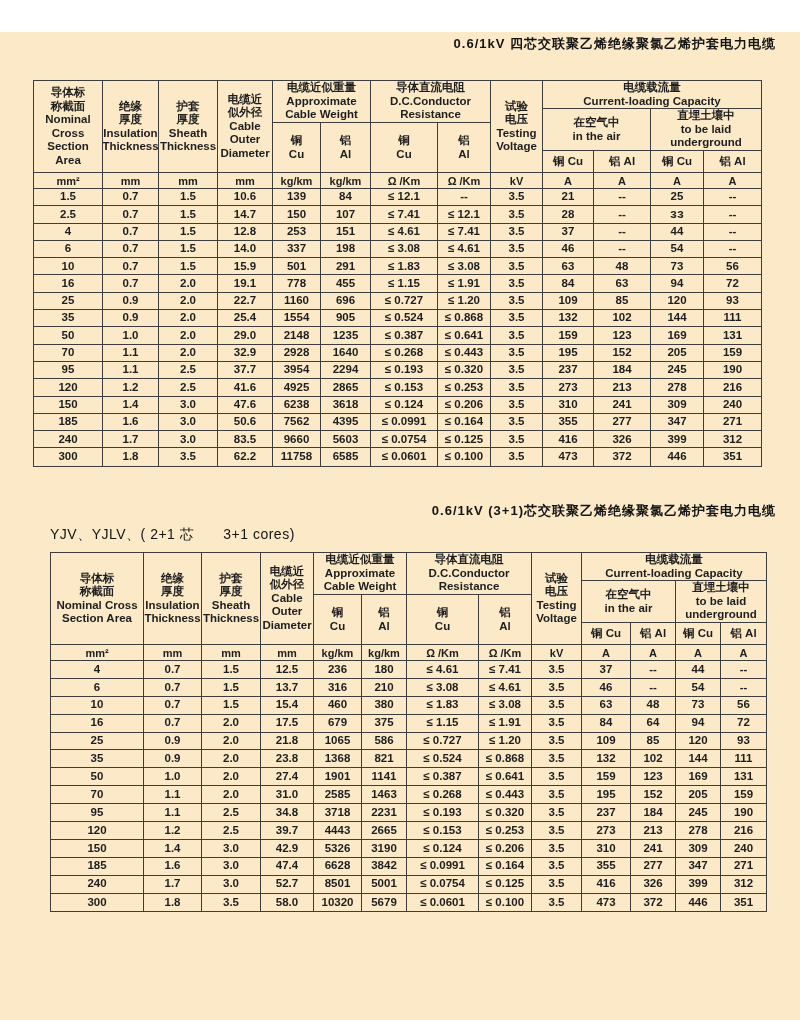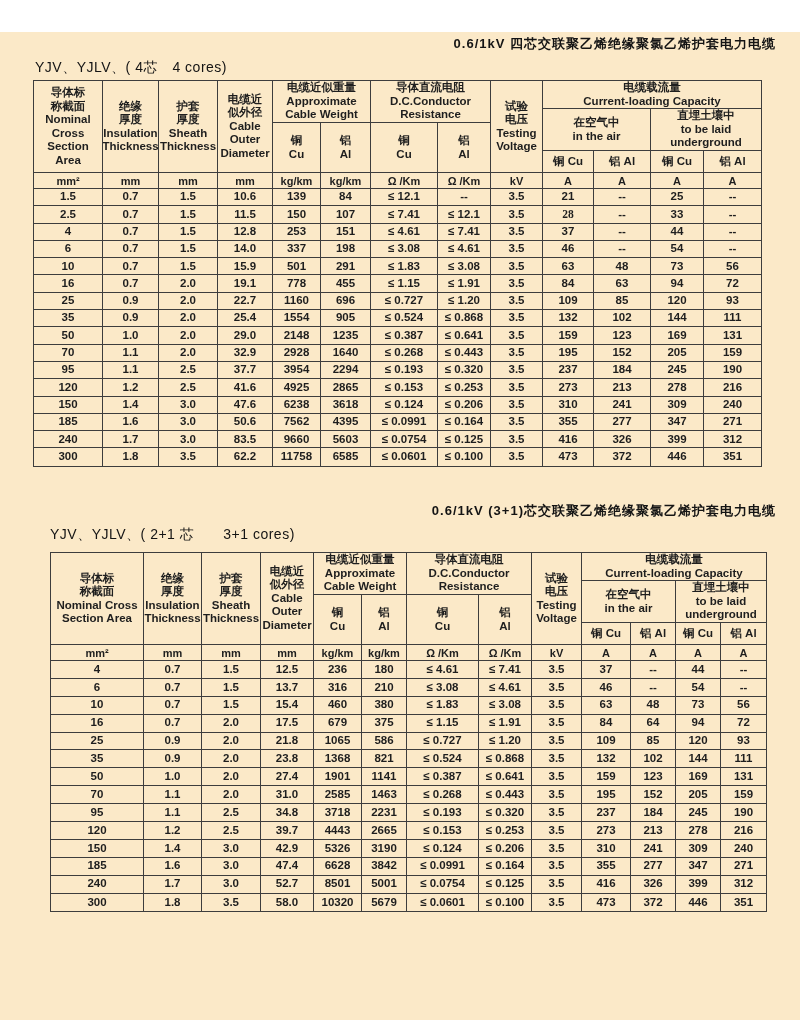--- a/index.html
+++ b/index.html
@@ -28,21 +28,20 @@
   .lr { border-bottom:none; }
 </style>
 </head>
 <body>
 
 <div class="page">
 
   <div class="section-titles" style="top:3px;">
     <div class="t-zh">0.6/1kV 四芯交联聚乙烯绝缘聚氯乙烯护套电力电缆</div>
   </div>
-  <div class="type-label" style="top:27px; left:35px;">YJV、YJLV、( 4芯　4 cores)</div>
   <div style="position:absolute; top:48px; left:33px;" id="mount-0">
       <div class="tbl" style="grid-template-columns: 69px 56px 59px 55px 48px 50px 67px 53px 52px 51px 57px 53px 57px; grid-template-rows: 28px 14px 28px 22px 16px repeat(16, 17.3px);">
         <div class="hc" style="grid-area: 1 / 1 / span 4 / span 1;">导体标
 称截面
 Nominal
 Cross
 Section Area</div>
         <div class="hc" style="grid-area: 1 / 2 / span 4 / span 1;">绝缘
 厚度
 Insulation
@@ -107,29 +106,29 @@
         <div class="dc" style="grid-area: 6 / 7 / span 1 / span 1;">≤ 12.1</div>
         <div class="dc" style="grid-area: 6 / 8 / span 1 / span 1;">--</div>
         <div class="dc" style="grid-area: 6 / 9 / span 1 / span 1;">3.5</div>
         <div class="dc" style="grid-area: 6 / 10 / span 1 / span 1;">21</div>
         <div class="dc" style="grid-area: 6 / 11 / span 1 / span 1;">--</div>
         <div class="dc" style="grid-area: 6 / 12 / span 1 / span 1;">25</div>
         <div class="dc lc" style="grid-area: 6 / 13 / span 1 / span 1;">--</div>
         <div class="dc" style="grid-area: 7 / 1 / span 1 / span 1;">2.5</div>
         <div class="dc" style="grid-area: 7 / 2 / span 1 / span 1;">0.7</div>
         <div class="dc" style="grid-area: 7 / 3 / span 1 / span 1;">1.5</div>
-        <div class="dc" style="grid-area: 7 / 4 / span 1 / span 1;">11.5</div>
+        <div class="dc" style="grid-area: 7 / 4 / span 1 / span 1;">14.7</div>
         <div class="dc" style="grid-area: 7 / 5 / span 1 / span 1;">150</div>
         <div class="dc" style="grid-area: 7 / 6 / span 1 / span 1;">107</div>
         <div class="dc" style="grid-area: 7 / 7 / span 1 / span 1;">≤ 7.41</div>
         <div class="dc" style="grid-area: 7 / 8 / span 1 / span 1;">≤ 12.1</div>
         <div class="dc" style="grid-area: 7 / 9 / span 1 / span 1;">3.5</div>
-        <div class="dc" style="grid-area: 7 / 10 / span 1 / span 1; font-family: Liberation Serif, serif;">28</div>
+        <div class="dc" style="grid-area: 7 / 10 / span 1 / span 1;">28</div>
         <div class="dc" style="grid-area: 7 / 11 / span 1 / span 1;">--</div>
-        <div class="dc" style="grid-area: 7 / 12 / span 1 / span 1;">33</div>
+        <div class="dc" style="grid-area: 7 / 12 / span 1 / span 1; font-family: Liberation Mono, monospace;">33</div>
         <div class="dc lc" style="grid-area: 7 / 13 / span 1 / span 1;">--</div>
         <div class="dc" style="grid-area: 8 / 1 / span 1 / span 1;">4</div>
         <div class="dc" style="grid-area: 8 / 2 / span 1 / span 1;">0.7</div>
         <div class="dc" style="grid-area: 8 / 3 / span 1 / span 1;">1.5</div>
         <div class="dc" style="grid-area: 8 / 4 / span 1 / span 1;">12.8</div>
         <div class="dc" style="grid-area: 8 / 5 / span 1 / span 1;">253</div>
         <div class="dc" style="grid-area: 8 / 6 / span 1 / span 1;">151</div>
         <div class="dc" style="grid-area: 8 / 7 / span 1 / span 1;">≤ 4.61</div>
         <div class="dc" style="grid-area: 8 / 8 / span 1 / span 1;">≤ 7.41</div>
         <div class="dc" style="grid-area: 8 / 9 / span 1 / span 1;">3.5</div>

